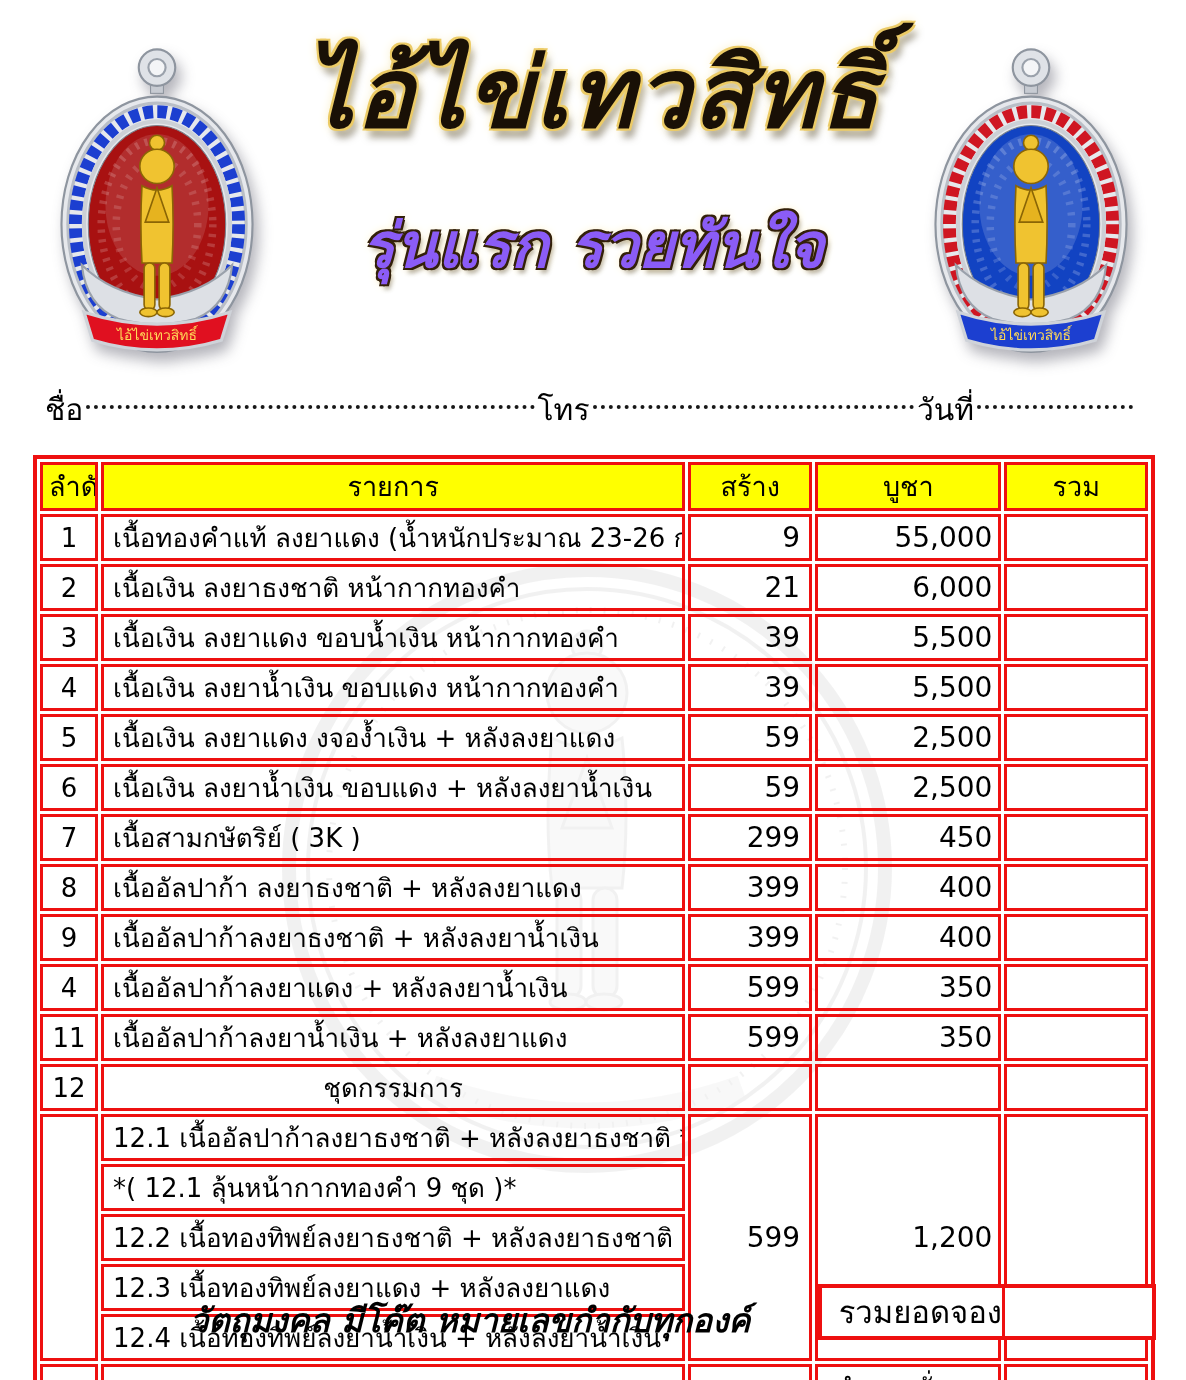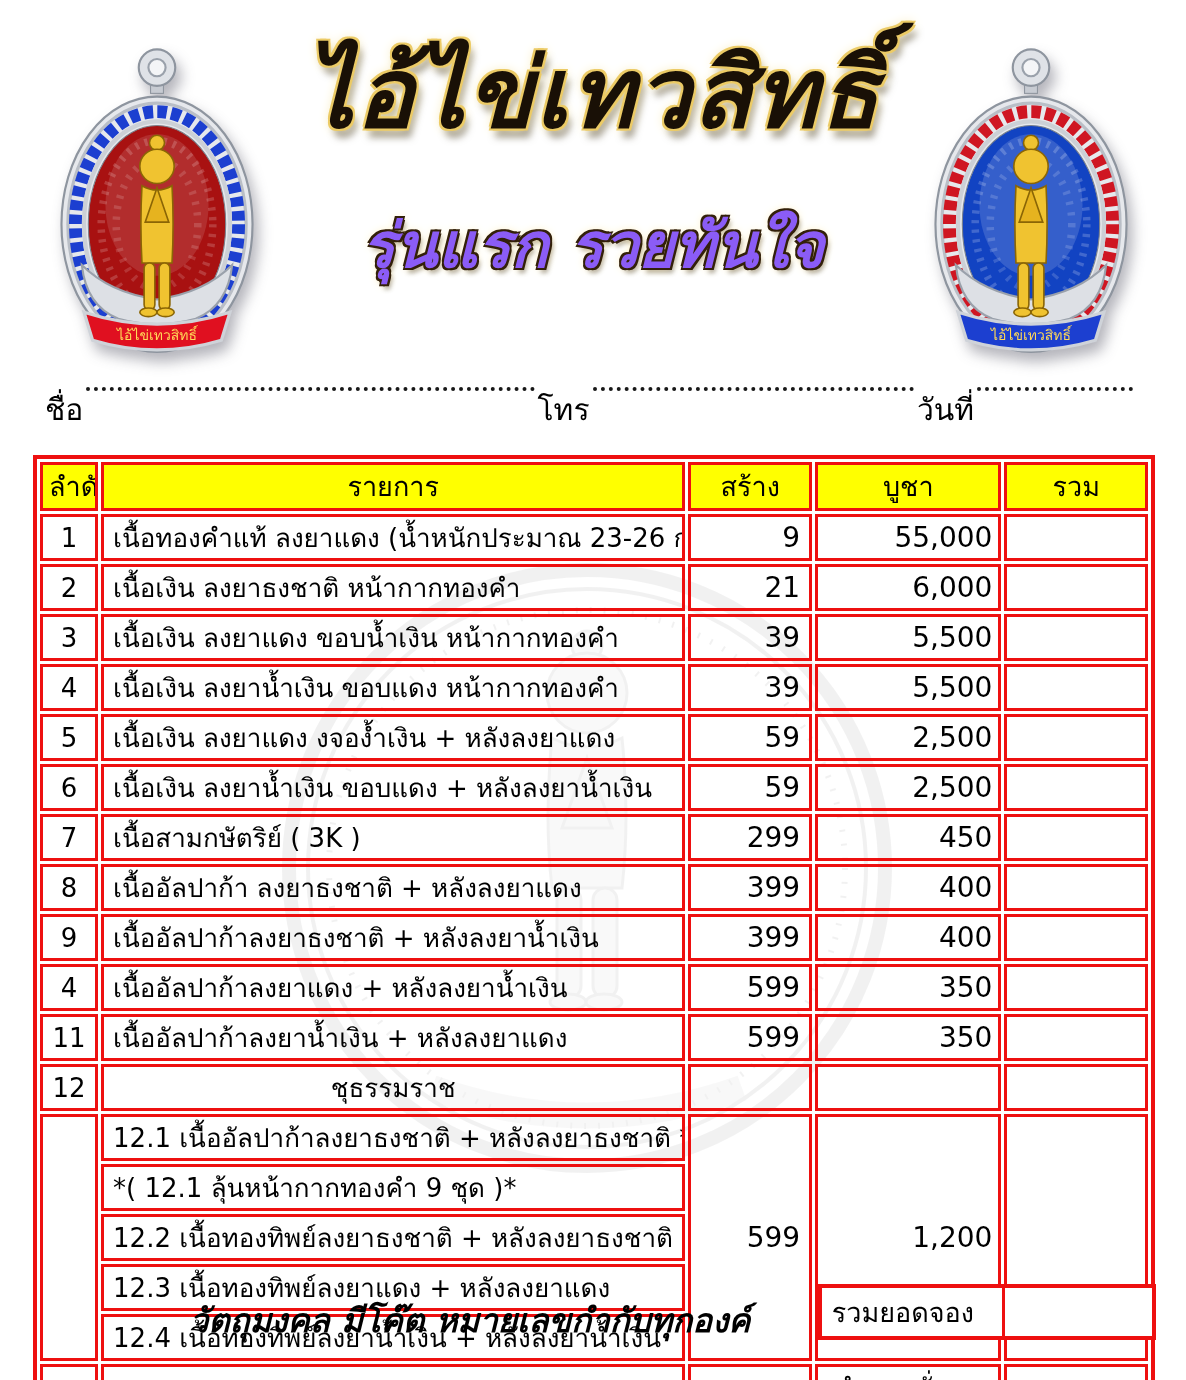--- a/index.html
+++ b/index.html
@@ -22,21 +22,21 @@
          text-shadow:-2px -2px 0 #eccb66,2px -2px 0 #eccb66,-2px 2px 0 #eccb66,2px 2px 0 #eccb66,
                      0 0 12px #f6e7ae,4px 9px 7px rgba(90,80,60,.55);}
   .subtitle{position:absolute;left:235px;right:235px;top:196px;text-align:center;z-index:1;
             font-size:62px;font-weight:700;font-style:italic;color:#8b5cf6;
             text-shadow:-2px -2px 0 #33200a,2px -2px 0 #33200a,-2px 2px 0 #33200a,2px 2px 0 #33200a,
                         0 0 10px #ffe9a8,3px 5px 4px rgba(70,60,40,.45);}
   .temple{position:absolute;left:150px;right:150px;top:299px;text-align:center;z-index:1;
           font-size:39px;font-weight:700;font-style:italic;}
 
   
-  .form-line{position:absolute;left:45px;right:50px;top:386px;display:flex;align-items:flex-start;
+  .form-line{position:absolute;left:45px;right:50px;top:386px;display:flex;align-items:center;
              font-size:30px;z-index:1;}
   .flabel{white-space:nowrap;}
   .dots{border-bottom:4px dotted #181818;margin:0 3px 7px 3px;height:1px;}
   .dots.w1{flex:4.6;} .dots.w2{flex:3.3;} .dots.w3{flex:1.6;}
 
   
   .table-wrap{position:absolute;left:33px;top:455px;width:1122px;box-sizing:border-box;
               border:4px solid var(--red);z-index:1;background:transparent;}
   table{width:100%;border-collapse:separate;border-spacing:3px;table-layout:fixed;}
   th,td{border:3px solid var(--red);padding:0 6px;background:transparent;overflow:hidden;
@@ -49,21 +49,21 @@
   .c-made{text-align:right;font-size:28px;padding-right:9px;}
   .c-price{text-align:right;font-size:28px;padding-right:6px;}
   .c-flabel{font-size:26px;padding-right:10px;}
 
   
   .footnote{position:absolute;left:140px;width:660px;top:1294px;text-align:center;z-index:1;
             font-size:33px;font-weight:700;font-style:italic;}
   .stub{position:absolute;left:818px;top:1284px;width:338px;height:56px;box-sizing:border-box;
         border:4px solid var(--red);display:flex;z-index:1;background:#fff;}
   .stub-label{width:183px;box-sizing:border-box;border-right:3px solid var(--red);
-              display:flex;align-items:center;justify-content:flex-end;padding-right:28px;font-size:27px;}
+              display:flex;align-items:center;justify-content:flex-end;padding-right:0;font-size:31px;}
   .stub-value{flex:1;}
 </style>
 </head>
 <body>
 
 <div class="page">
 
   <svg class="watermark" width="670" height="690" viewBox="0 0 670 690">
     <g fill="none" stroke="#9a9a9a">
       <circle cx="335" cy="340" r="298" stroke-width="14"></circle>
@@ -248,21 +248,21 @@
           </tr>
           <tr>
             <td class="c-no">11</td>
             <td class="c-item">เนื้ออัลปาก้าลงยาน้ำเงิน + หลังลงยาแดง</td>
             <td class="c-made">599</td>
             <td class="c-price">350</td>
             <td class="c-total"></td>
           </tr>
           <tr>
             <td class="c-no">12</td>
-            <td class="c-item c-center">ชุธรรมราช</td>
+            <td class="c-item c-center">ชุดกรรมการ</td>
             <td class="c-made"></td>
             <td class="c-price"></td>
             <td class="c-total"></td>
           </tr>
           <tr>
             <td class="c-no" rowspan="5"></td>
             <td class="c-item">12.1 เนื้ออัลปาก้าลงยาธงชาติ + หลังลงยาธงชาติ *</td>
             <td class="c-made" rowspan="5">599</td>
             <td class="c-price" rowspan="5">1,200</td>
             <td class="c-total" rowspan="5"></td>

